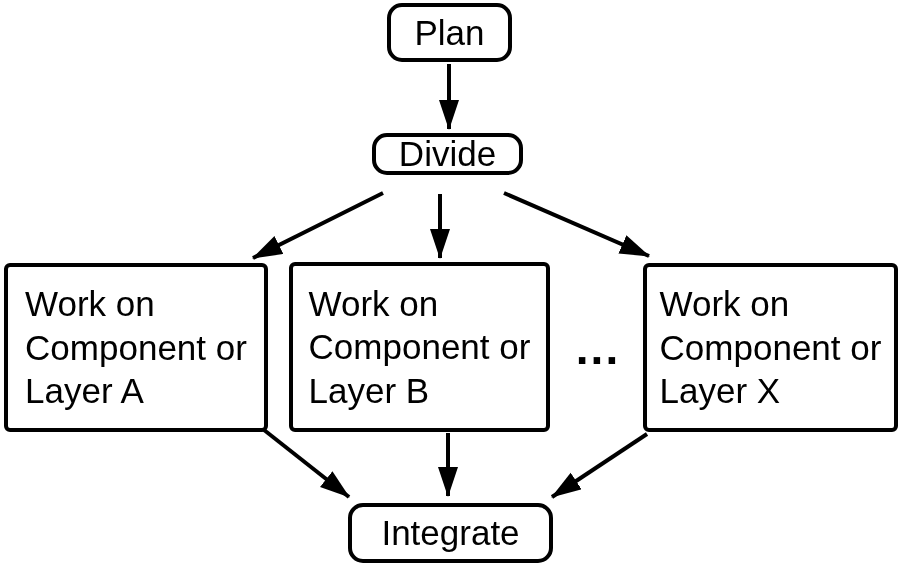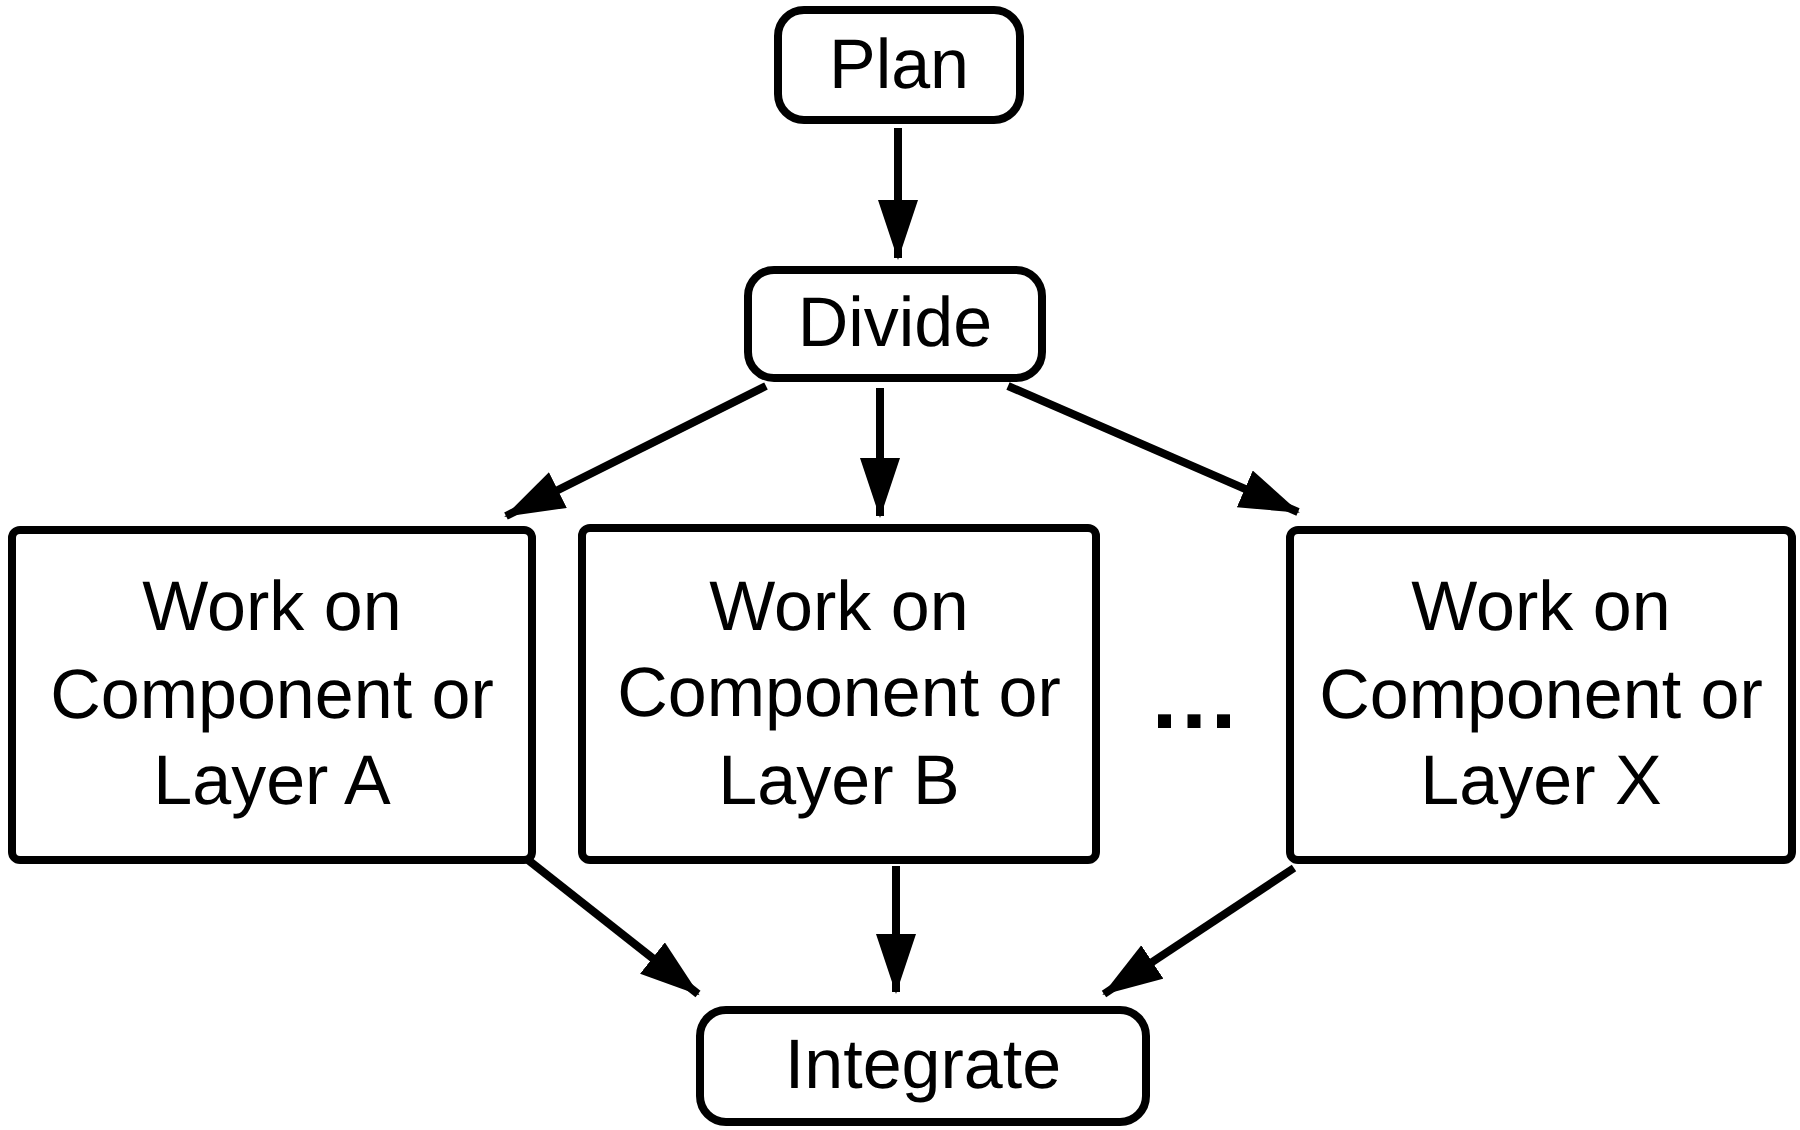--- a/index.html
+++ b/index.html
@@ -25,34 +25,33 @@
   }
   .node {
     position: absolute;
     box-sizing: border-box;
     background: #ffffff;
     border: 4px solid #000000;
     color: #000000;
     display: flex;
     align-items: center;
     justify-content: center;
-    text-align: center;
     white-space: pre-line;
     font-size: 35px;
     line-height: 1.24;
   }
   .node.small { border-radius: 15px; }
   .node.big   { border-radius: 6px; }
 
   #node-plan      { left: 387px; top: 3px;   width: 125px; height: 59px; }
-  #node-divide    { left: 372px; top: 133px; width: 151px; height: 58px; }
+  #node-divide    { left: 372px; top: 133px; width: 151px; height: 42px; }
   #node-work-a    { left: 4px;   top: 263px; width: 264px; height: 169px; }
   #node-work-b    { left: 289px; top: 262px; width: 261px; height: 170px; }
   #node-work-x    { left: 643px; top: 263px; width: 255px; height: 169px; }
-  #node-integrate { left: 348px; top: 503px; width: 227px; height: 60px; }
+  #node-integrate { left: 348px; top: 503px; width: 205px; height: 60px; }
 
   .ellipsis {
     position: absolute;
     left: 562px;
     top: 318px;
     width: 72px;
     height: 60px;
     display: flex;
     align-items: center;
     justify-content: center;

